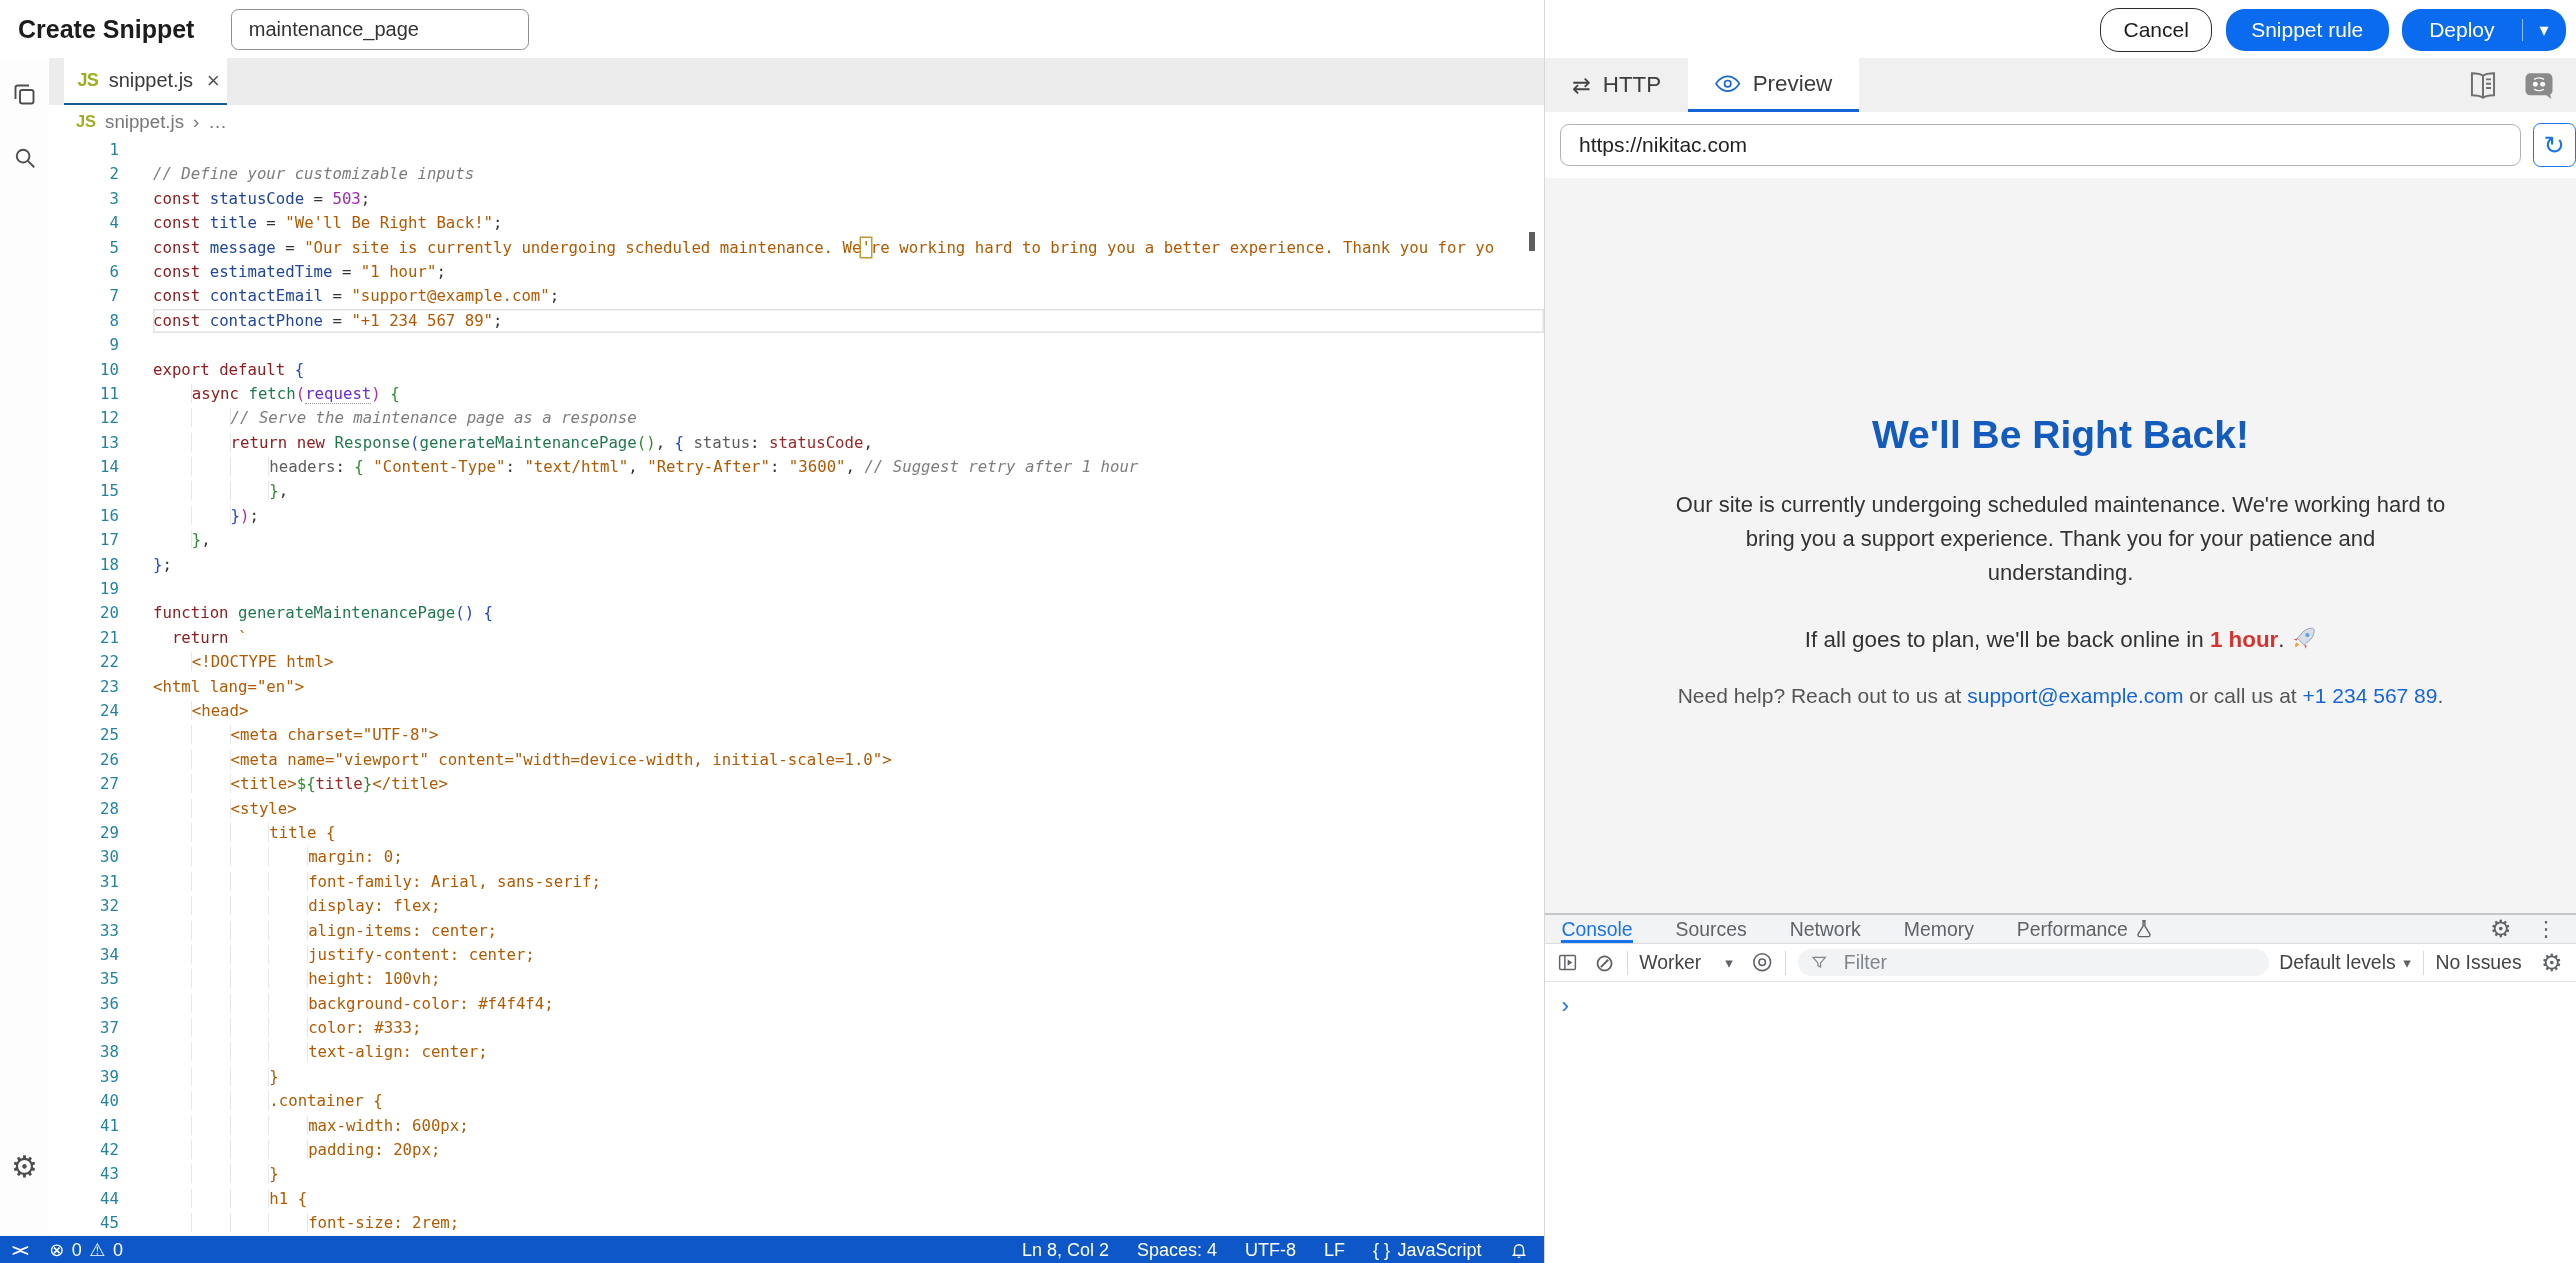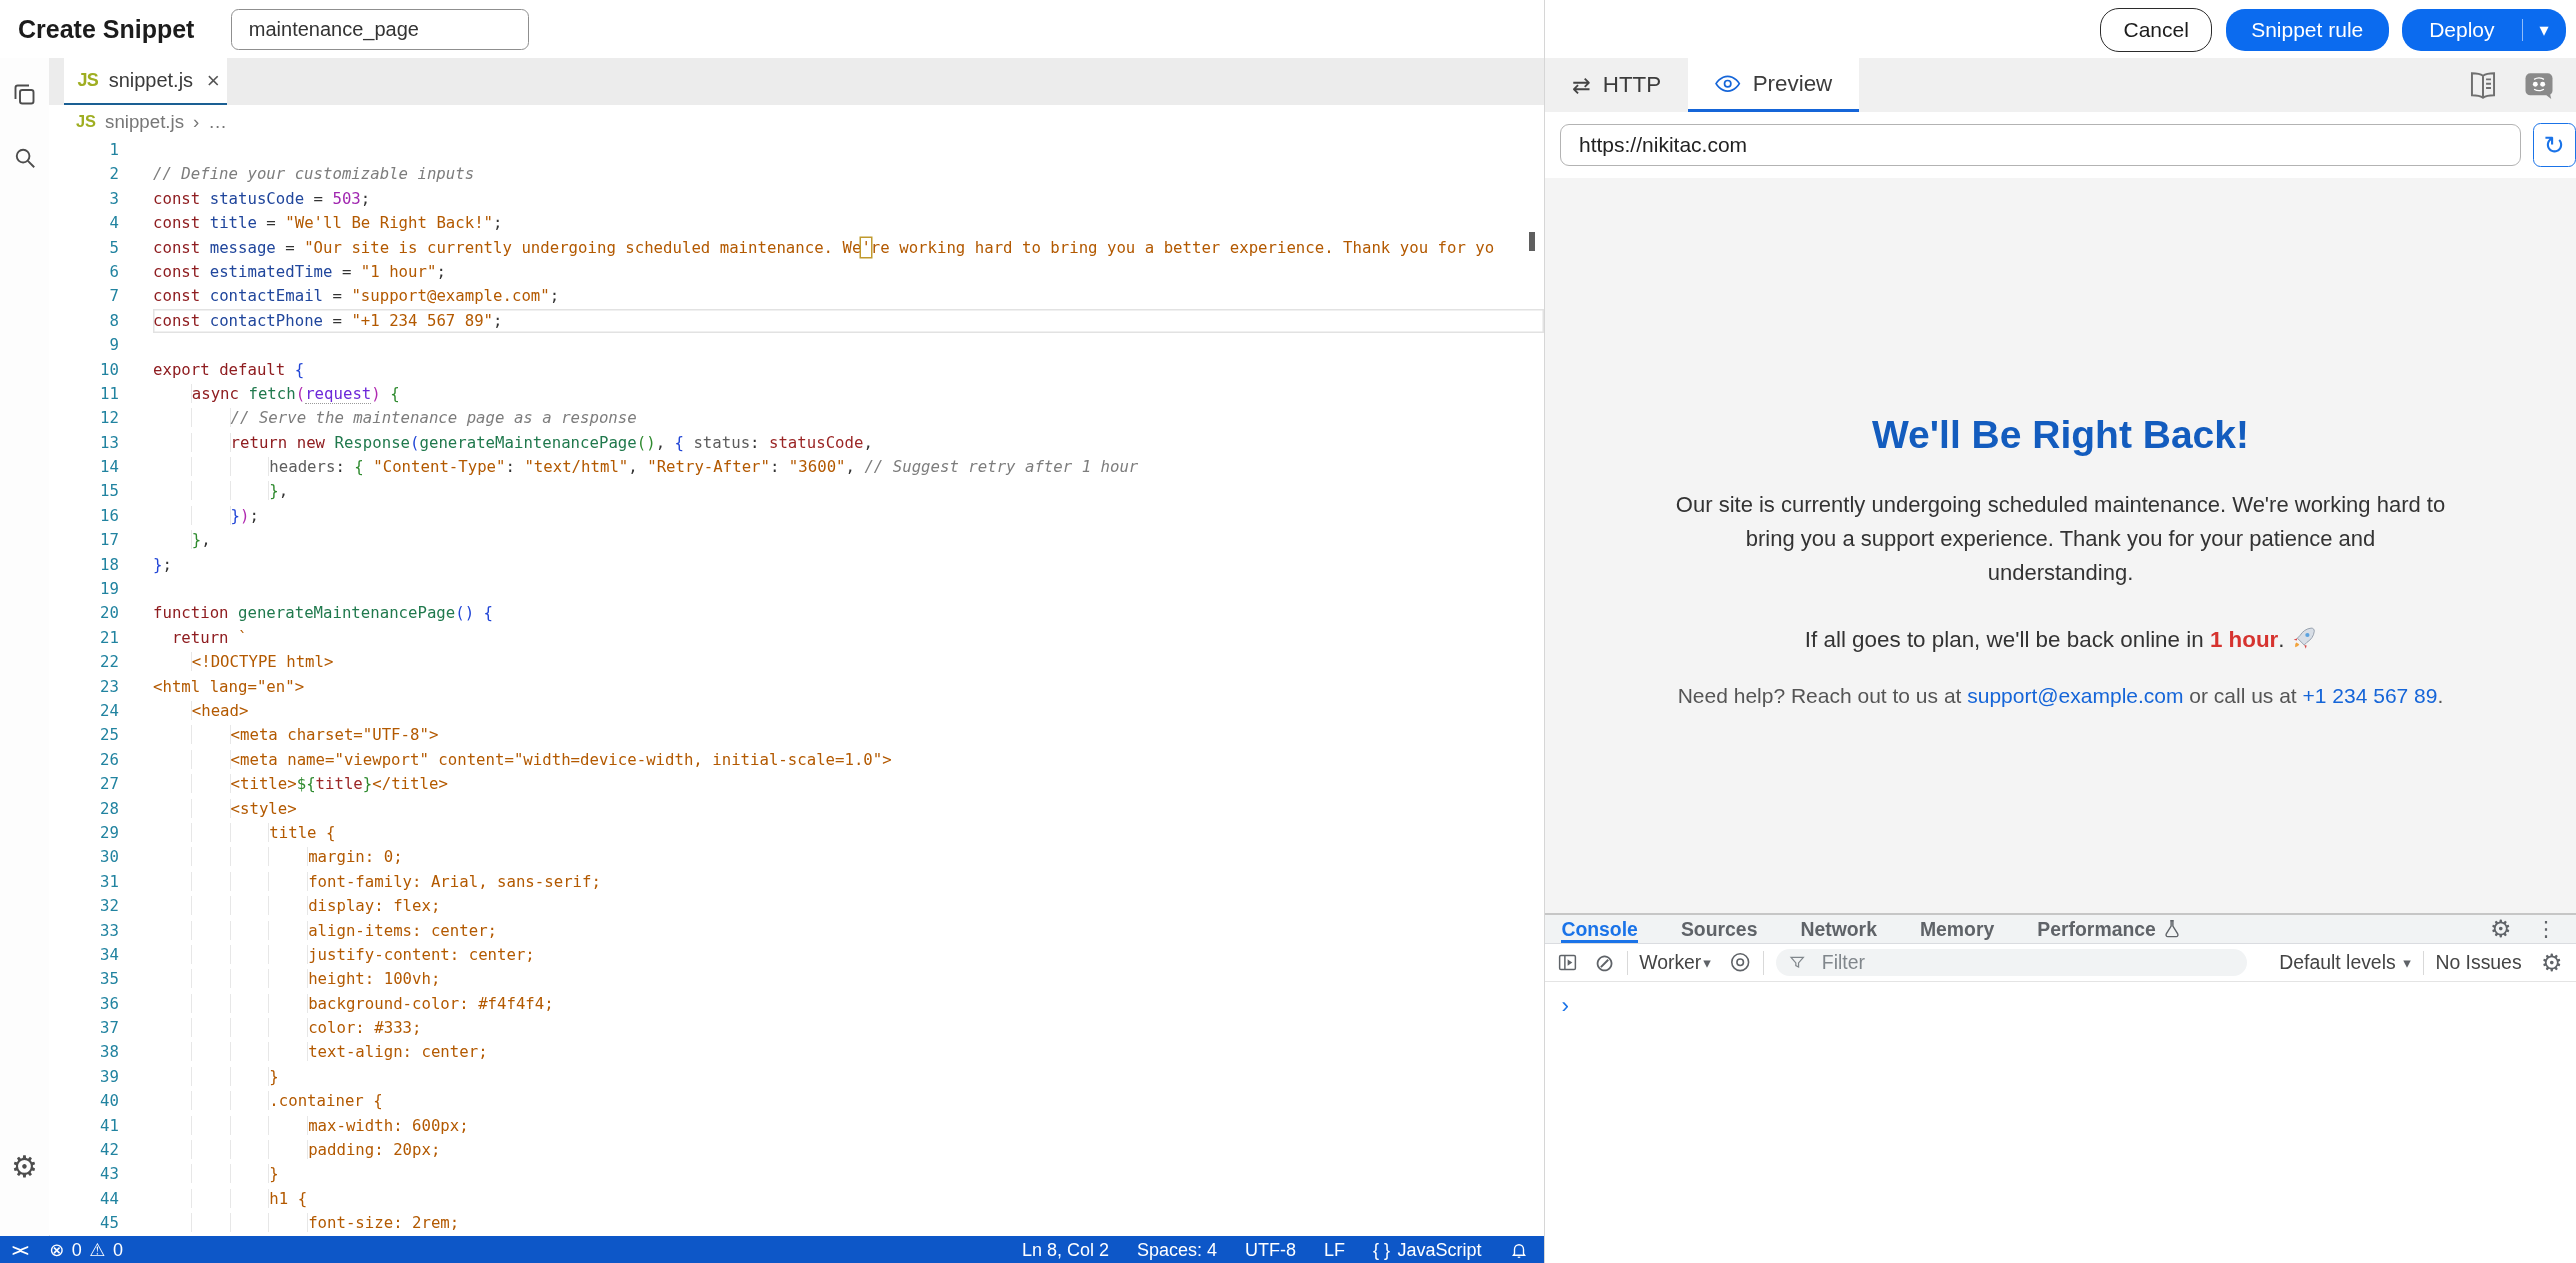--- a/index.html
+++ b/index.html
@@ -74,21 +74,21 @@
   .pv-msg{margin:31px auto 0;width:777px;font-size:22px;line-height:34px;color:#333;}
   .pv-eta{margin-top:36px;font-size:22.4px;color:#333;}
   .pv-eta b{color:#d6332f;}
   .pv-help{margin-top:31px;font-size:21px;color:#555;}
   .pv-link{color:#1565d8;}
   .rocket{display:inline-block;vertical-align:-4.5px;}
   
   .devtools{left:1545px;top:913px;width:1031px;height:350px;background:#fff;}
   .dtabs{height:31px;background:#f1f3f4;border-top:2.2px solid #c6c6c6;border-bottom:0.7px solid #dadce0;display:flex;align-items:stretch;
          padding-left:16.4px;gap:43px;font-size:19.4px;color:#5f6368;box-sizing:border-box;}
-  .dtab{display:flex;align-items:center;gap:7.5px;font-weight:bold;}
+  .dtab{display:flex;align-items:center;gap:7.5px;}
   .dtab.active{color:#1a73e8;box-shadow:inset 0 -3px 0 #1a73e8;}
   .dtabs-right{margin-left:auto;display:flex;align-items:center;gap:24px;padding-right:19.4px;color:#5f6368;font-size:21px;}
   .dtoolbar{height:37px;background:#fff;border-bottom:0.7px solid #e4e4e4;display:flex;align-items:center;font-size:19.4px;color:#444;}
   .dt-sep{width:0.7px;height:24px;background:#d9d9d9;margin:0 12px;}
   .dt-icon{color:#5f6368;display:flex;align-items:center;justify-content:center;}
   .filter-pill{width:471px;height:27px;background:#f1f3f4;border-radius:15px;display:flex;align-items:center;gap:16px;
                padding:0 13.5px;color:#80868b;box-sizing:border-box;}
   .dt-right{margin-left:auto;display:flex;align-items:center;margin-right:13.5px;}
   .dconsole{padding:10.5px 0 0 16.4px;font-size:22.4px;color:#1a73e8;}
   svg{display:block;}
@@ -307,21 +307,21 @@
   <div class="dtoolbar">
     <div class="dt-icon" style="margin-left:12px;">
       <svg width="21" height="21" viewBox="0 0 24 24" fill="none" stroke="#5f6368" stroke-width="1.7">
         <rect x="3" y="4" width="18" height="16" rx="1.5"></rect>
           <path d="M9 4v16"></path>
           <path d="M13 10l3 2-3 2z" fill="#5f6368"></path>
       </svg>
     </div>
     <span class="dt-icon" style="margin-left:16.4px;font-size:24px;">⊘</span>
     <div class="dt-sep"></div>
-    <span style="display:flex;align-items:center;gap:2px;">
+    <span style="display:flex;align-items:center;gap:24px;">
       <span>Worker</span>
         <span style="font-size:15px;color:#5f6368;">▾</span>
     </span>
     <div class="dt-icon" style="margin-left:18px;">
       <svg width="22.4" height="22.4" viewBox="0 0 24 24" fill="none" stroke="#5f6368" stroke-width="1.7">
         <circle cx="12" cy="12" r="9"></circle>
           <circle cx="12" cy="12" r="3.5"></circle>
       </svg>
     </div>
     <div class="dt-sep"></div>

